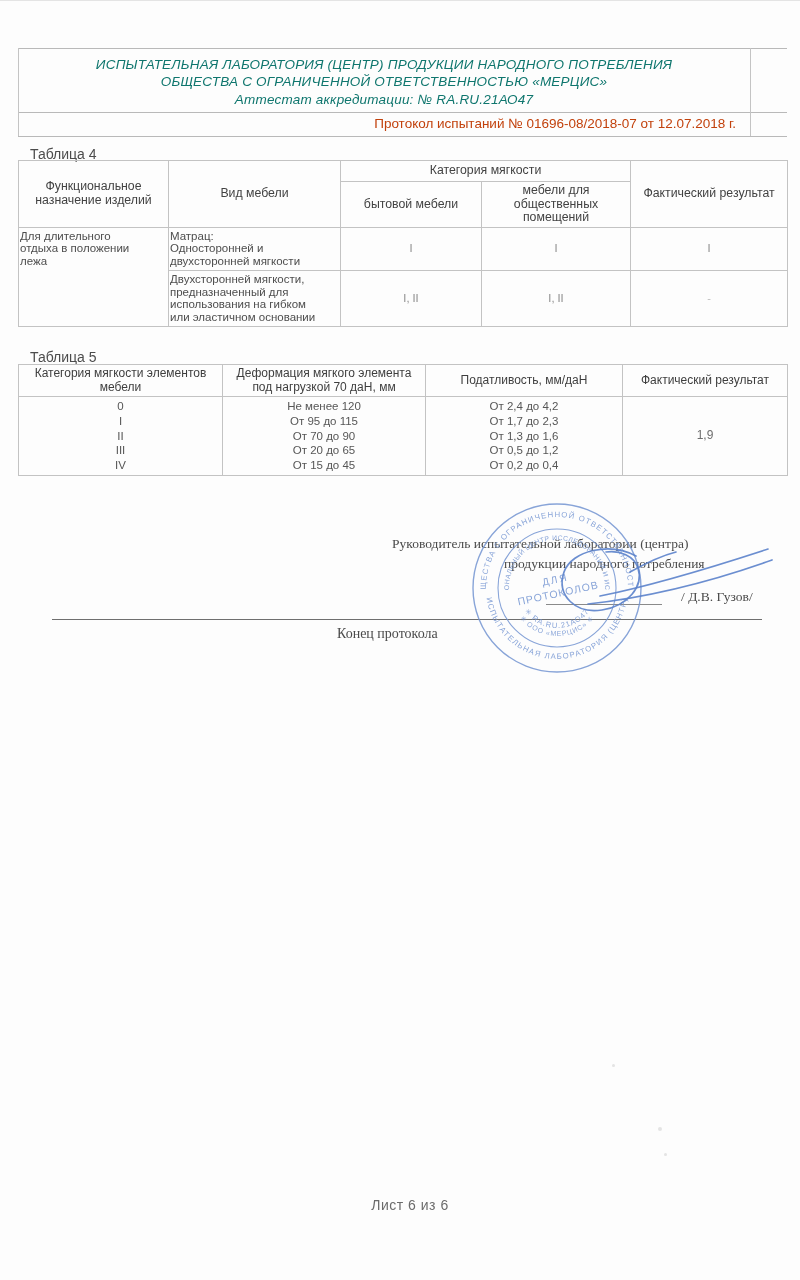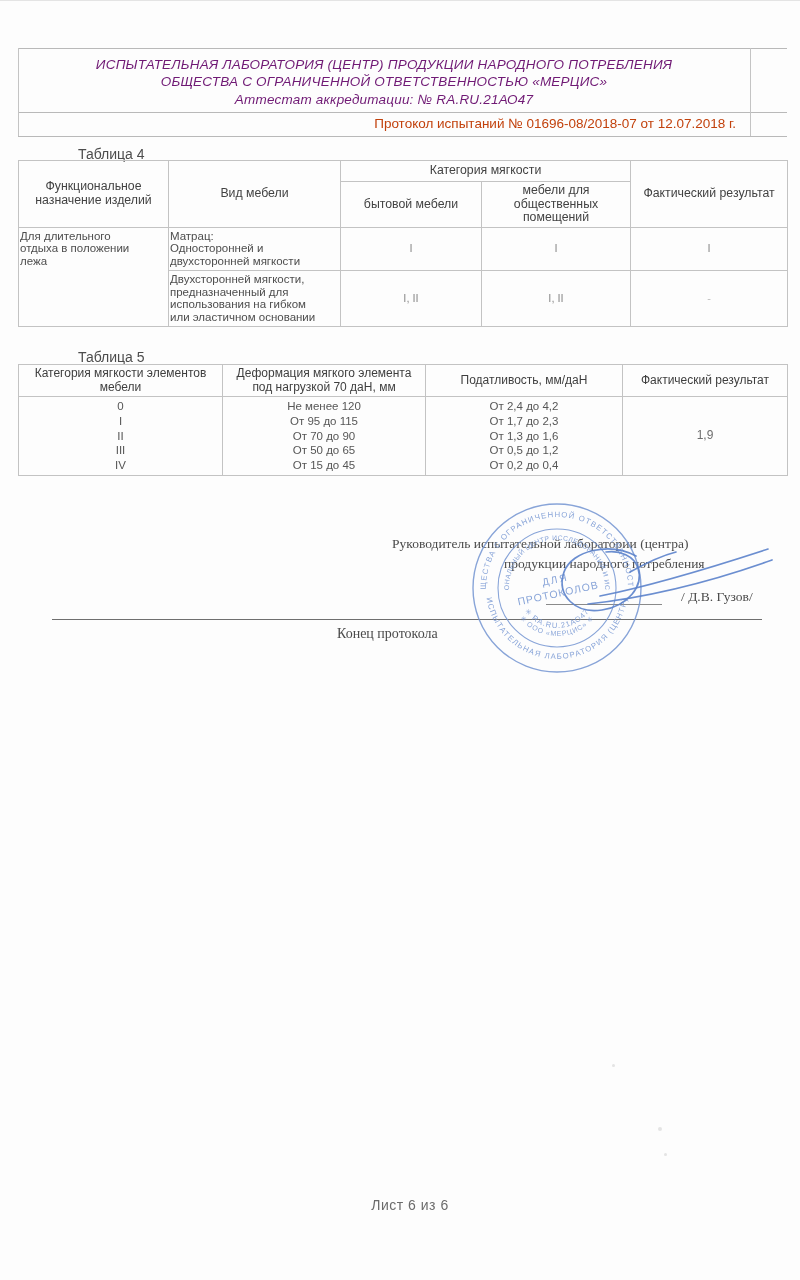--- a/index.html
+++ b/index.html
@@ -5,25 +5,25 @@
   html,body{margin:0;padding:0;background:#ffffff;}
   .page{position:relative;width:800px;height:1280px;background:#fdfdfd;overflow:hidden;
         font-family:"Liberation Sans",sans-serif;color:#4f4f4f;}
   .pre{white-space:pre-line;}
   .edge-top{position:absolute;left:0;top:0;width:800px;border-top:1px solid #e4e4e4;}
 
   
   .hline{position:absolute;left:18px;width:769px;border-top:1px solid #b9b9b9;}
   .vline{position:absolute;border-left:1px solid #c4c4c4;}
   .hdr-text{position:absolute;left:18px;width:732px;text-align:center;font-style:italic;
-            font-size:13.5px;color:#701a75;letter-spacing:.2px;}
+            font-size:13.5px;color:#0f766e;letter-spacing:.2px;}
   .hdr-protocol{position:absolute;left:4px;width:732px;text-align:right;
             font-size:13.5px;color:#c2410c;}
 
-  .tbl-label{position:absolute;font-size:14px;color:#4c4c4c;margin-left:48px;}
+  .tbl-label{position:absolute;font-size:14px;color:#4c4c4c;}
 
   table{border-collapse:collapse;table-layout:fixed;}
   td{border:1px solid #c3c3c3;font-size:12px;line-height:13px;text-align:center;
      vertical-align:middle;padding:2px 3px;color:#4d4d4d;overflow:hidden;}
   .t4{position:absolute;left:18px;top:160px;width:769px;}
   .t5{position:absolute;left:18px;top:364px;width:769px;}
   td.left{text-align:left;vertical-align:top;padding-left:1px;line-height:12.8px;font-size:11.5px;}
   td.val{color:#8c8c8c;font-size:11px;}
   td.dash{color:#bdbdbd;}
   .t5 .bodyline{font-size:11.5px;line-height:14.8px;color:#565656;}
@@ -132,21 +132,21 @@
         <div class="bodyline">0</div>
         <div class="bodyline">I</div>
         <div class="bodyline">II</div>
         <div class="bodyline">III</div>
         <div class="bodyline">IV</div>
       </td>
       <td>
         <div class="bodyline">Не менее 120</div>
         <div class="bodyline">От 95 до 115</div>
         <div class="bodyline">От 70 до 90</div>
-        <div class="bodyline">От 50 до 65</div>
+        <div class="bodyline">От 20 до 65</div>
         <div class="bodyline">От 15 до 45</div>
       </td>
       <td>
         <div class="bodyline">От 2,4 до 4,2</div>
         <div class="bodyline">От 1,7 до 2,3</div>
         <div class="bodyline">От 1,3 до 1,6</div>
         <div class="bodyline">От 0,5 до 1,2</div>
         <div class="bodyline">От 0,2 до 0,4</div>
       </td>
       <td class="val" style="font-size:12px;color:#6d6d6d">1,9</td>

